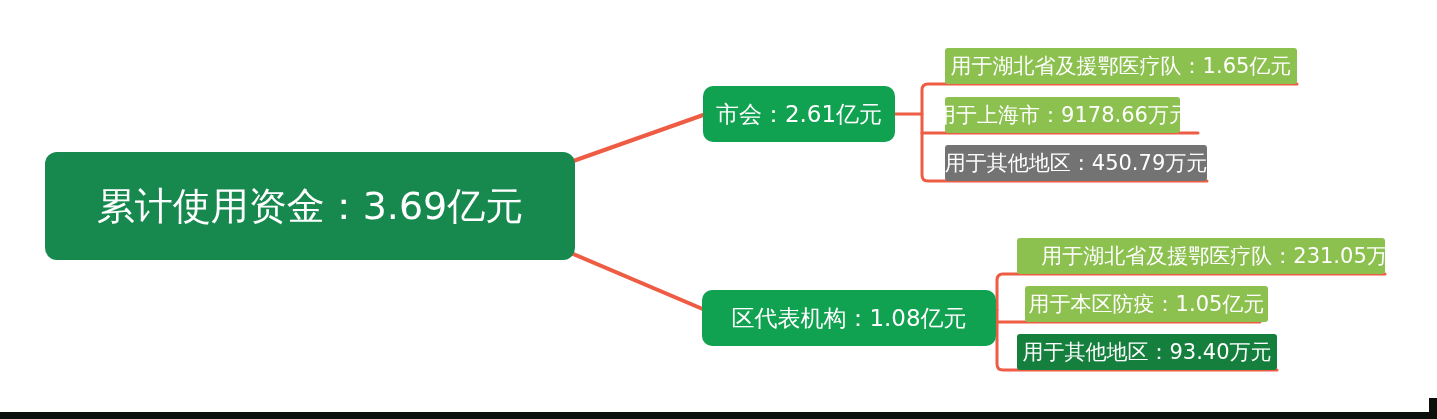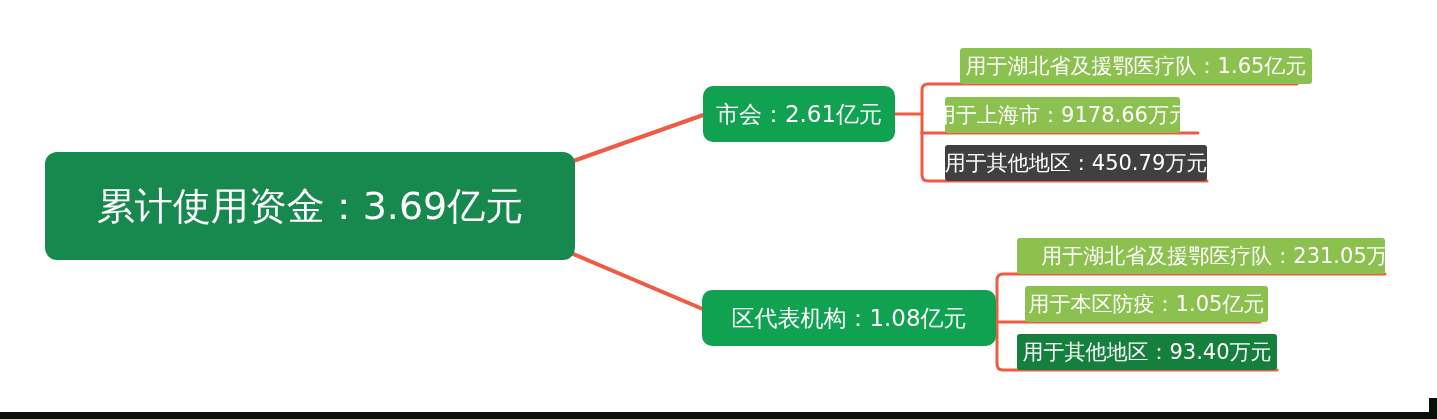--- a/index.html
+++ b/index.html
@@ -67,27 +67,27 @@
     <span class="node-label">累计使用资金：3.69亿元</span>
   </div>
 
   <div class="node node-branch node-branch1" style="background-color: rgb(16, 162, 81);">
     <span class="node-label">市会：2.61亿元</span>
   </div>
   <div class="node node-branch node-branch2" style="background-color: rgb(16, 162, 81);">
     <span class="node-label">区代表机构：1.08亿元</span>
   </div>
 
-  <div class="node node-leaf leaf-a1" style="background-color: rgb(140, 192, 79); margin-left: 15px;">
+  <div class="node node-leaf leaf-a1" style="background-color: rgb(140, 192, 79);">
     <span class="node-label">用于湖北省及援鄂医疗队：1.65亿元</span>
   </div>
   <div class="node node-leaf leaf-a2" style="background-color: rgb(140, 192, 79);">
     <span class="node-label">用于上海市：9178.66万元</span>
   </div>
-  <div class="node node-leaf leaf-a3" style="background-color: #404040;">
+  <div class="node node-leaf leaf-a3" style="background-color: #737373;">
     <span class="node-label">用于其他地区：450.79万元</span>
   </div>
 
   <div class="node node-leaf leaf-b1" style="background-color: rgb(140, 192, 79);">
     <span class="node-label">用于湖北省及援鄂医疗队：231.05万元</span>
   </div>
   <div class="node node-leaf leaf-b2" style="background-color: rgb(140, 192, 79);">
     <span class="node-label">用于本区防疫：1.05亿元</span>
   </div>
   <div class="node node-leaf leaf-b3" style="background-color: #15803d;">

